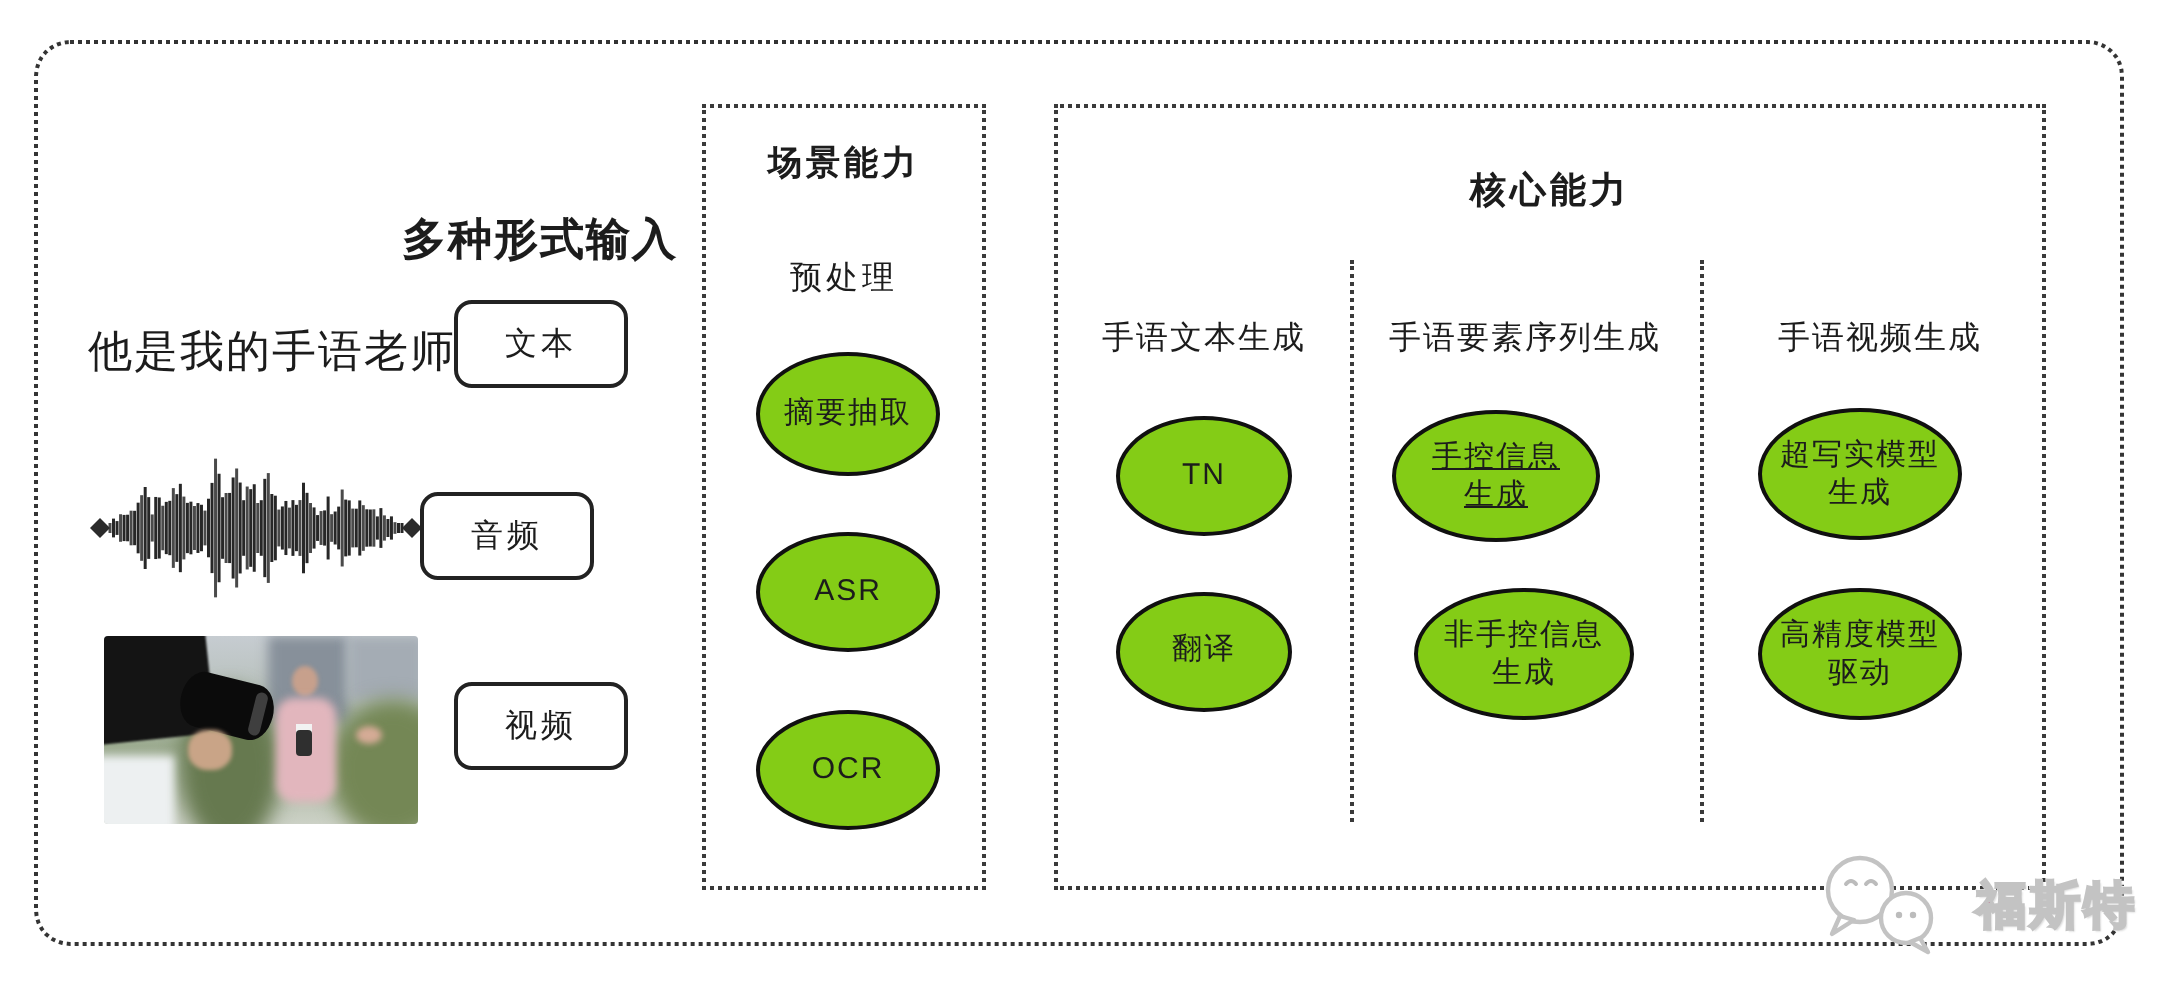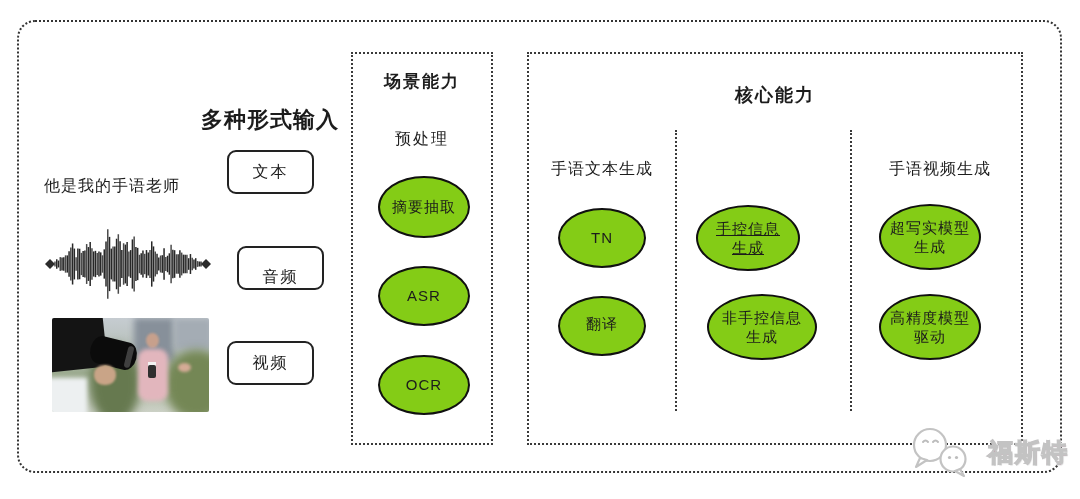--- a/index.html
+++ b/index.html
@@ -11,30 +11,30 @@
   .outer-frame{
     position:absolute;left:17px;top:20px;width:1045px;height:453px;
     border:2px dotted #343434;border-radius:18px;
   }
   
   .input-header{
     position:absolute;left:200px;top:105px;width:140px;text-align:center;
     font-size:22px;font-weight:bold;letter-spacing:1px;
   }
   .sample-text{
-    position:absolute;left:44px;top:176px;width:180px;
-    font-size:16px;letter-spacing:1px;white-space:nowrap;
+    position:absolute;left:44px;top:161px;width:180px;
+    font-size:22px;letter-spacing:1px;white-space:nowrap;
   }
   .io-box{
     position:absolute;width:87px;height:44px;border:2px solid #222222;border-radius:9px;
     display:flex;align-items:center;justify-content:center;
     font-size:16px;letter-spacing:2px;background:#ffffff;
   }
   .box-text{left:227px;top:150px;}
-  .box-audio{left:237px;top:246px;align-items:flex-end;}
+  .box-audio{left:210px;top:246px;}
   .box-video{left:227px;top:341px;}
   .waveform{position:absolute;left:45px;top:228px;width:166px;height:72px;}
   
   .video-thumb{
     position:absolute;left:52px;top:318px;width:157px;height:94px;overflow:hidden;
     background:linear-gradient(180deg,#c6ccd1 0%,#b7c0ba 32%,#9cab90 58%,#ccd1c6 100%);
     border-radius:2px;
   }
   .video-thumb div{position:absolute;}
   .vt-building1{left:52%;top:0;width:26%;height:46%;background:#87909a;filter:blur(3px);}
@@ -242,20 +242,21 @@
     </div>
   </div>
 
   <div class="group-box core-box">
     <div class="group-title">核心能力</div>
 
     <div class="col-sep sep-1"></div>
     <div class="col-sep sep-2"></div>
 
     <div class="col-label col-label-1">手语文本生成</div>
+    <div class="col-label col-label-2">手语要素序列生成</div>
     <div class="col-label col-label-3">手语视频生成</div>
 
     <div class="node cn-11">
       <span>TN</span>
     </div>
     <div class="node cn-12">
       <span>翻译</span>
     </div>
 
     <div class="node cn-21">

